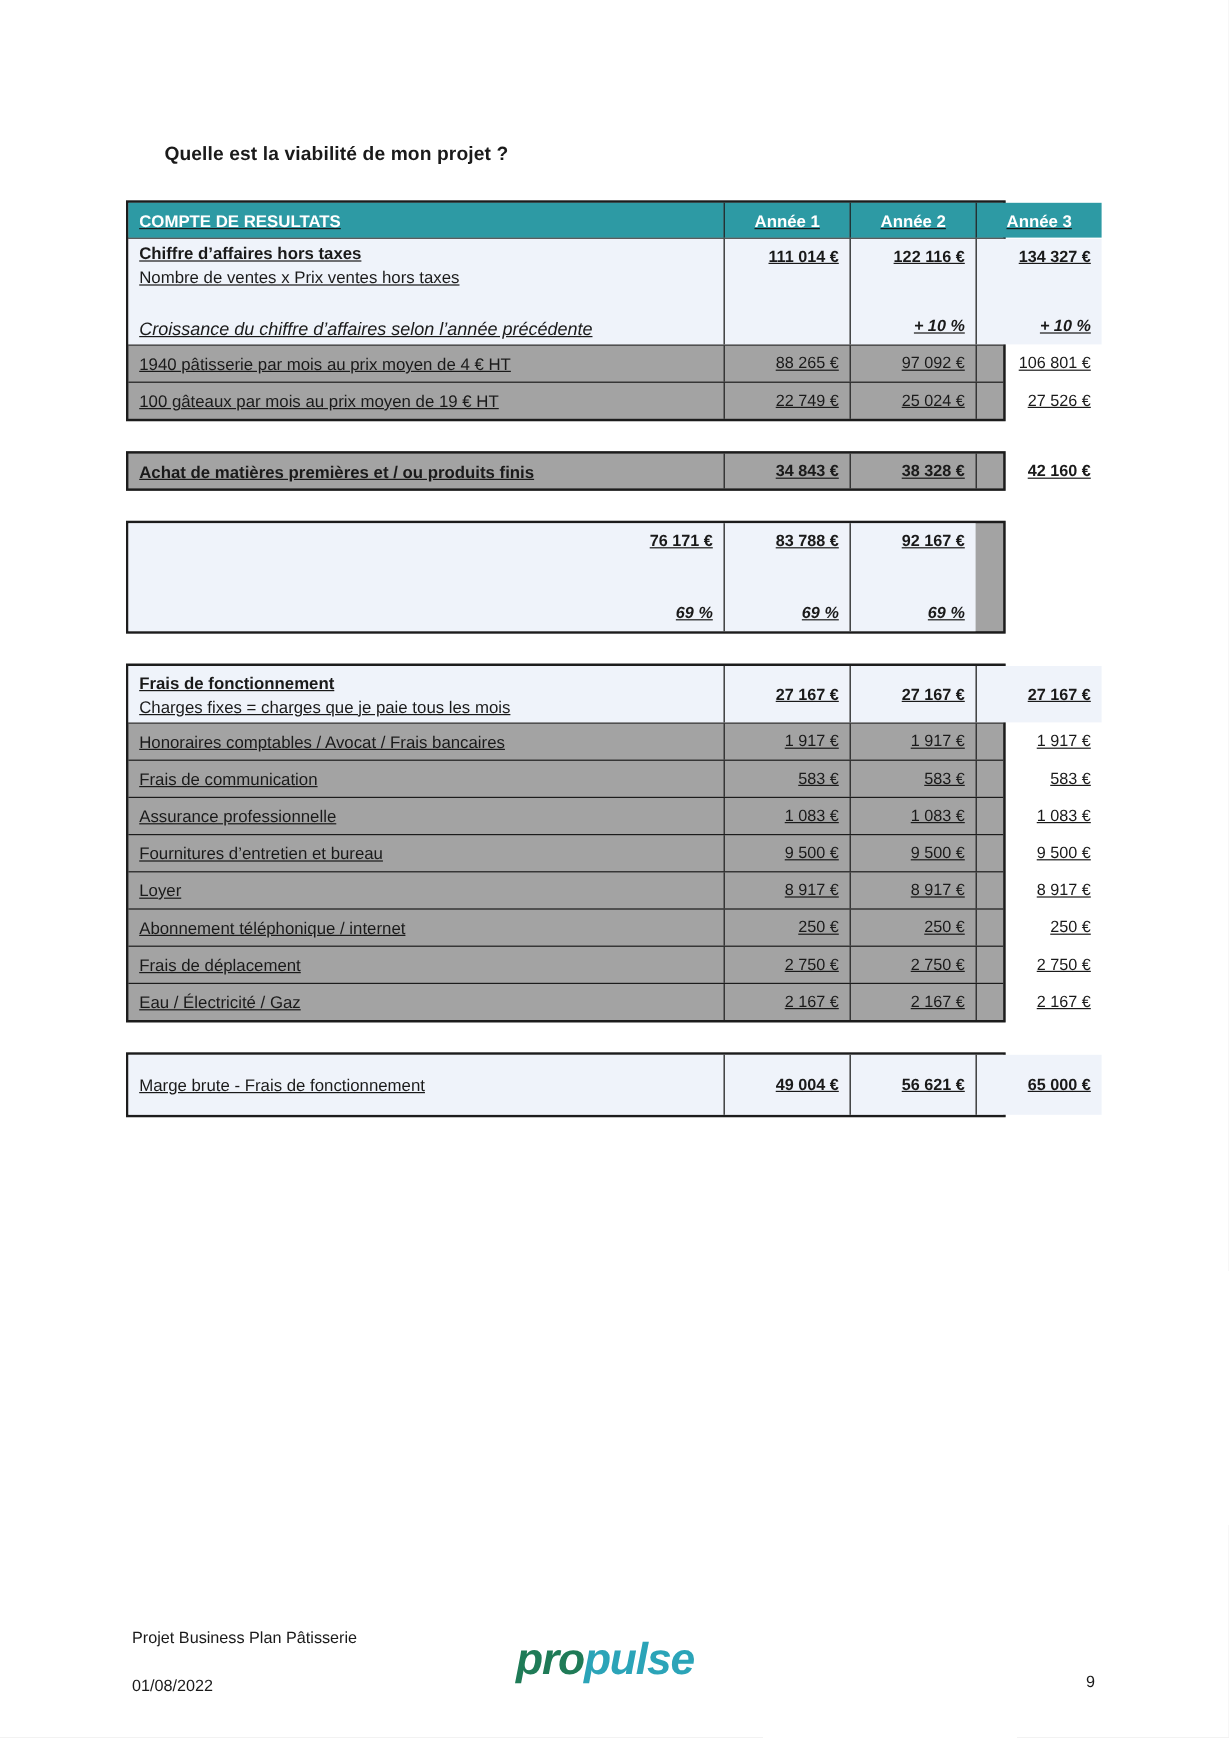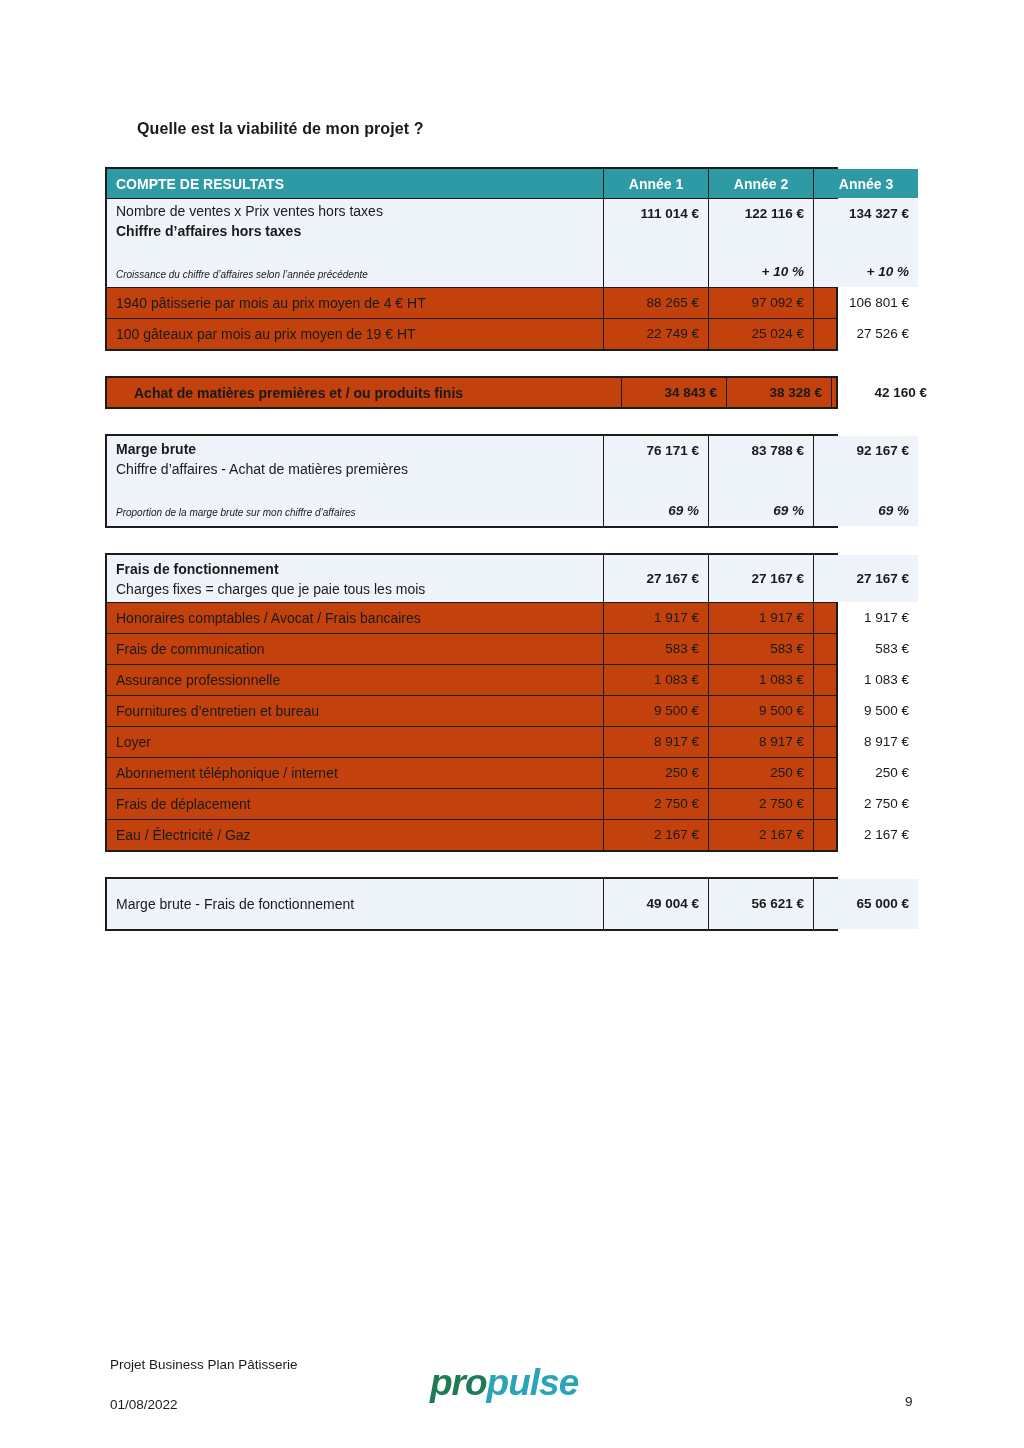--- a/index.html
+++ b/index.html
@@ -12,39 +12,39 @@
     position:relative;width:1024px;height:1448px;background:#ffffff;
     font-family:"Liberation Sans", sans-serif;color:var(--ink);
     margin:0 auto;overflow:hidden;
   }
   .page-title{
     position:absolute;left:137px;top:120px;
     font-size:16px;font-weight:700;letter-spacing:.1px;
   }
   .table-wrap{position:absolute;left:105px;top:167px;width:815px;}
   .block{
-    width:733px;border:2px solid var(--border);margin-bottom:25px;background:#c2410c;
+    width:733px;border:2px solid var(--border);margin-bottom:25px;background:#a3a3a3;text-decoration:underline;
   }
   .trow{
     display:grid;grid-template-columns:496px 105px 105px 105px;
     border-top:1.5px solid var(--border);
   }
   .block .trow:first-child{border-top:none;}
   .cell{
     display:flex;flex-direction:column;justify-content:center;
     padding:5px 9px;border-left:1.5px solid var(--border);overflow:hidden;
     white-space:nowrap;
   }
   .cell:first-child{border-left:none;}
   .value-cell{align-items:flex-end;text-align:right;}
   .line{font-size:14px;line-height:20px;}
   .value-cell .line{font-size:13.5px;}
   .spacer{flex:1 1 auto;}
   .s-b{font-weight:700;}
-  .s-i{font-style:italic;font-size:10px;margin-top:24px;}
+  .s-i{font-style:italic;font-size:15px;margin-top:24px;}
   .s-bi{font-weight:700;font-style:italic;}
   .section .cell{background:var(--section-bg);}
   .head .cell{background:var(--teal);color:#ffffff;justify-content:center;}
   .head .value-cell{align-items:center;text-align:right;}
   .head .line{font-size:14px;font-weight:700;}
   .footer-project{position:absolute;left:110px;top:1357px;font-size:13.5px;}
   .footer-date{position:absolute;left:110px;top:1397px;font-size:13.5px;}
   .footer-page{position:absolute;left:905px;top:1394px;font-size:13.5px;}
   .logo{
     position:absolute;left:430px;top:1362px;
@@ -71,22 +71,22 @@
           </div>
           <div class="cell value-cell">
             <div class="line s-b">Année 2</div>
           </div>
           <div class="cell value-cell">
             <div class="line s-b">Année 3</div>
           </div>
         </div>
         <div class="trow section" style="height: 89px;">
           <div class="cell label-cell">
+            <div class="line s-b">Chiffre d’affaires hors taxes</div>
             <div class="line">Nombre de ventes x Prix ventes hors taxes</div>
-            <div class="line s-b">Chiffre d’affaires hors taxes</div>
             <div class="spacer"></div>
             <div class="line s-i">Croissance du chiffre d’affaires selon l’année précédente</div>
           </div>
           <div class="cell value-cell">
             <div class="line s-b">111 014 €</div>
             <div class="spacer"></div>
           </div>
           <div class="cell value-cell">
             <div class="line s-b">122 116 €</div>
             <div class="spacer"></div>
@@ -121,43 +121,37 @@
           </div>
           <div class="cell value-cell">
             <div class="line">25 024 €</div>
           </div>
           <div class="cell value-cell">
             <div class="line">27 526 €</div>
           </div>
         </div>
       </div>
       <div class="block">
-        <div class="trow" style="height: 29px; padding-left: 18px;">
+        <div class="trow" style="height: 29px;">
           <div class="cell label-cell">
             <div class="line s-b">Achat de matières premières et / ou produits finis</div>
           </div>
           <div class="cell value-cell">
             <div class="line s-b">34 843 €</div>
           </div>
           <div class="cell value-cell">
             <div class="line s-b">38 328 €</div>
           </div>
           <div class="cell value-cell">
             <div class="line s-b">42 160 €</div>
           </div>
         </div>
       </div>
       <div class="block">
         <div class="trow section" style="height: 90px;">
-          <div class="cell label-cell">
-            <div class="line s-b">Marge brute</div>
-            <div class="line">Chiffre d’affaires - Achat de matières premières</div>
-            <div class="spacer"></div>
-            <div class="line s-i">Proportion de la marge brute sur mon chiffre d’affaires</div>
-          </div>
           <div class="cell value-cell">
             <div class="line s-b">76 171 €</div>
             <div class="spacer"></div>
             <div class="line s-bi">69 %</div>
           </div>
           <div class="cell value-cell">
             <div class="line s-b">83 788 €</div>
             <div class="spacer"></div>
             <div class="line s-bi">69 %</div>
           </div>

